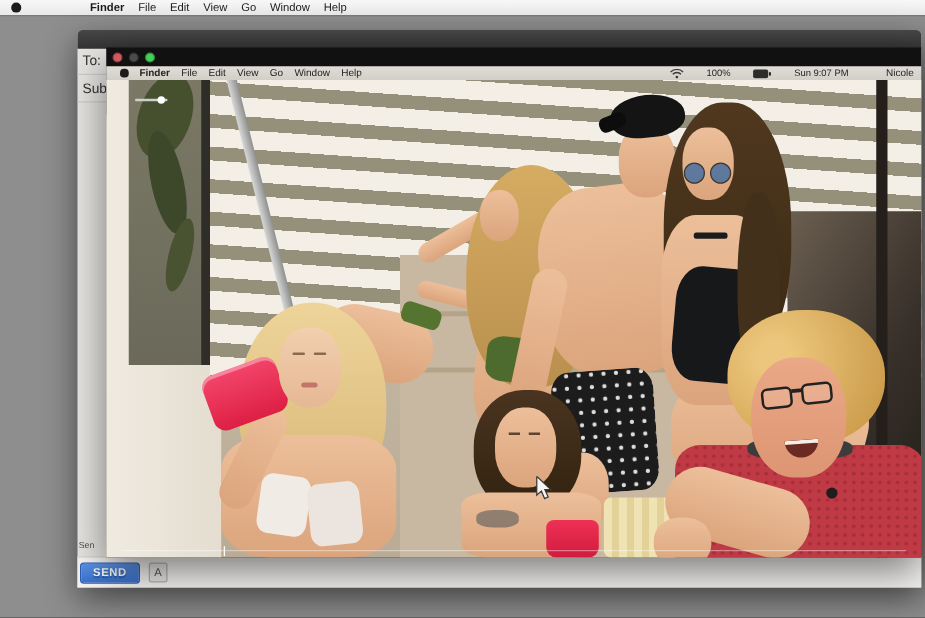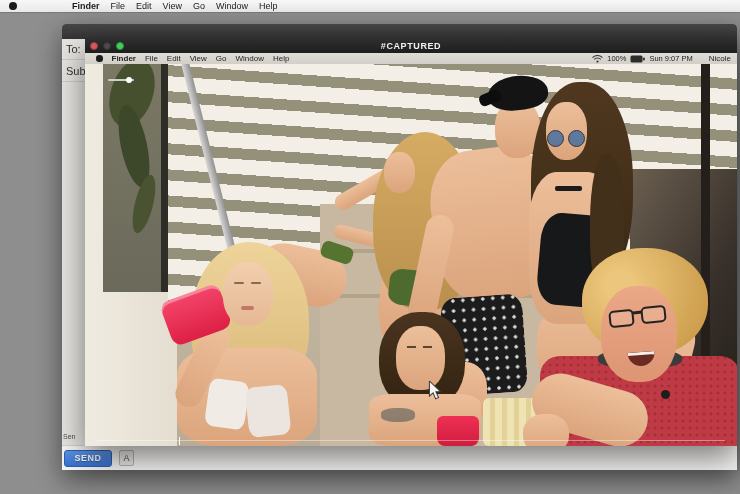--- a/index.html
+++ b/index.html
@@ -50,21 +50,21 @@
   #tl-red{left:5px;background:#cf5a60;border:1px solid #9c3c42;}
   #tl-yellow{left:18px;background:#4b4b4b;border:1px solid #333;}
   #tl-green{left:31px;background:#43cf57;border:1px solid #2c9640;}
 
   #capmenu{left:0;top:15px;width:100%;height:11px;background:linear-gradient(#e0dcd6,#d2cec8);
            display:flex;align-items:center;font-size:8px;color:#242424;
            padding:0 6px 0 11px;}
   #capmenu .left{display:flex;align-items:center;gap:9px;flex:1;}
   #capmenu .apple{width:6.5px;height:6.5px;border-radius:50% 50% 46% 46%;background:#1c1c1c;}
   #capmenu .app{font-weight:700;}
-  #capmenu .right{display:flex;align-items:center;gap:4px;font-size:7.5px;}
+  #capmenu .right{display:flex;align-items:center;gap:18px;font-size:7.5px;}
   #capmenu .user{margin-left:12px;font-size:8px;}
 
   
   #video{left:0;top:26px;width:652px;height:382px;overflow:hidden;
          background:linear-gradient(#cfc4b1,#b9ab95);}
   .skin{background:linear-gradient(#ecbf9a,#dba47c);}
 
   
   #pbar{left:233px;top:312px;width:250px;height:32px;border-radius:6px;
         background:rgba(18,18,18,.85);display:flex;align-items:center;
@@ -102,23 +102,20 @@
     </div>
     <div id="sent-note" class="abs">Sen</div>
     <div class="bottom abs">
       <div id="send-btn">SEND</div>
       <div id="fmt-btn">A</div>
     </div>
   </div>
 
   <div id="capwin" class="abs">
 
-    <div id="captitle" class="abs">
-      <span>#CAPTURED</span>
-    </div>
     <div id="tl-red" class="tl abs"></div>
     <div id="tl-yellow" class="tl abs"></div>
     <div id="tl-green" class="tl abs"></div>
 
     <div id="capmenu" class="abs">
       <div class="left">
         <span class="apple"></span>
         <span class="app">Finder</span>
         <span>File</span>
         <span>Edit</span>

